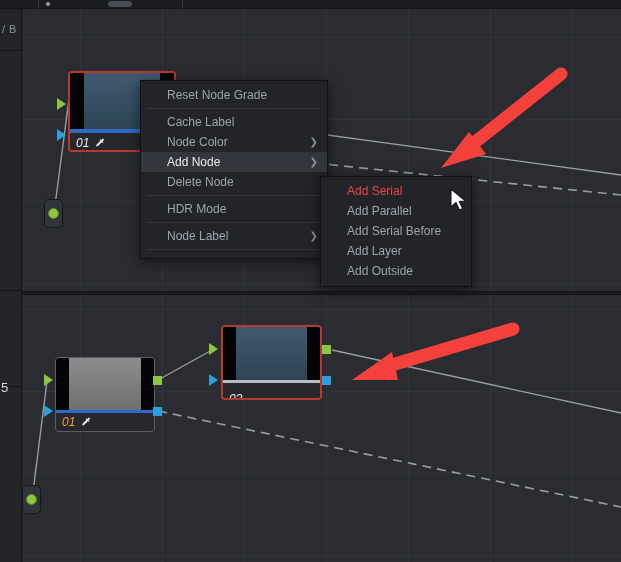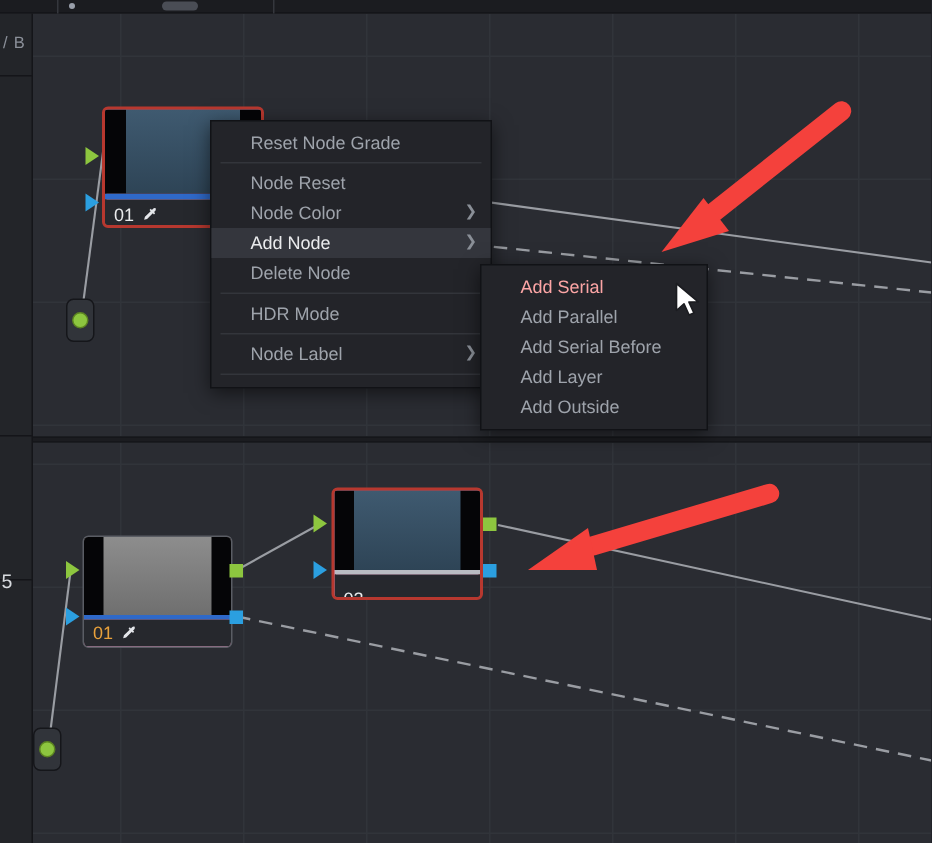--- a/index.html
+++ b/index.html
@@ -56,22 +56,23 @@
   .srcnode i {
     display:block; width:11px; height:11px; border-radius:50%;
     background:#8dc63f; border:1px solid #5c8421;
   }
 
   
   .node { position:absolute; }
   .node-box {
     position:absolute; left:0; top:0;
     border-radius:4px; overflow:hidden;
-    background:#f9a8d4;
+    background:#a21caf;
     border:1px solid #5a5d64;
+    font-style:italic;
   }
   .node.selected .node-box { border:2px solid #b7382f; box-shadow:0 0 0 1px #7a211c inset; }
 
   .thumb { position:relative; width:100%; background:#000; overflow:hidden; }
   .thumb .bgwall { position:absolute; inset:0; background:linear-gradient(#3f5a70,#2e4456); }
   .thumb .pillarL, .thumb .pillarR { position:absolute; top:0; bottom:0; width:13%; background:#050507; }
   .thumb .pillarL { left:0; } .thumb .pillarR { right:0; }
   .thumb .person { position:absolute; left:50%; bottom:0; transform:translateX(-50%); }
   .thumb .torso {
     position:absolute; left:50%; bottom:0; transform:translateX(-50%);
@@ -126,21 +127,21 @@
     position:absolute; background:#232429; border:1px solid #111216;
     box-shadow:0 3px 12px rgba(0,0,0,.55); z-index:60;
   }
   #ctxMenu { left:140px; top:80px; width:188px; }
   #subMenu { left:320px; top:176px; width:152px; }
   .mi {
     position:relative; height:20px; display:flex; align-items:center;
     padding:0 8px 0 26px; font-size:12px; color:#9ea3ab; white-space:nowrap;
   }
   .mi.hl { background:#34363d; color:#e9eaec; }
-  .mi.bright { color:#fca5a5; }
+  .mi.bright { color:#ef4444; }
   .mi .arrow {
     position:absolute; right:9px; top:50%; transform:translateY(-50%);
     font-size:10px; color:#8a8f97; line-height:1;
   }
   .msep { height:1px; margin:3px 6px; background:#33353b; }
   .mpad-t { height:4px; } .mpad-b { height:5px; }
 
   
   svg.annot { position:absolute; inset:0; width:621px; height:562px; z-index:70; pointer-events:none; }
 
@@ -311,21 +312,21 @@
     </div>
   </div>
 
   <div class="menu" id="ctxMenu">
     <div class="mpad-t"></div>
     <div class="mi">
       <span>Reset Node Grade</span>
     </div>
     <div class="msep"></div>
     <div class="mi">
-      <span>Node Reset</span>
+      <span>Cache Label</span>
     </div>
     <div class="mi">
       <span>Node Color</span>
       <span class="arrow">❯</span>
     </div>
     <div class="mi hl">
       <span>Add Node</span>
       <span class="arrow">❯</span>
     </div>
     <div class="mi">

